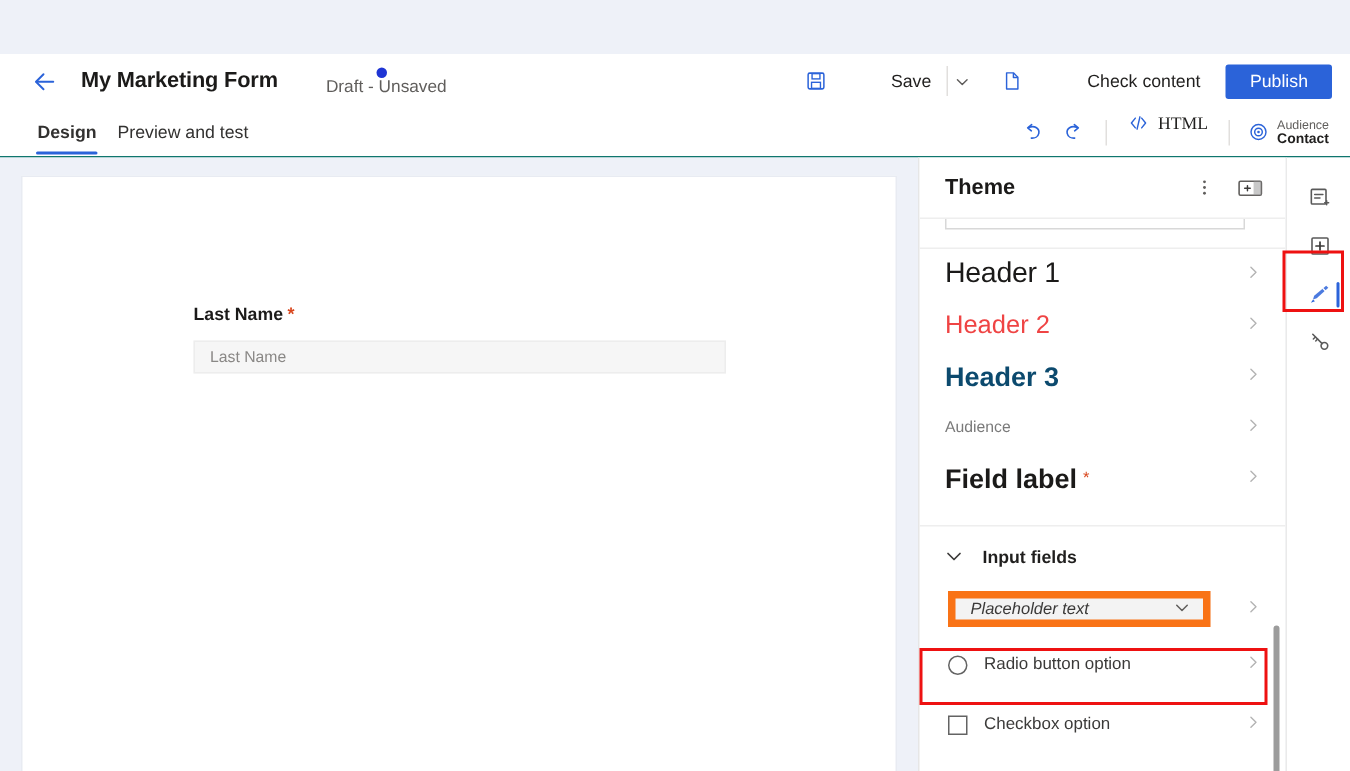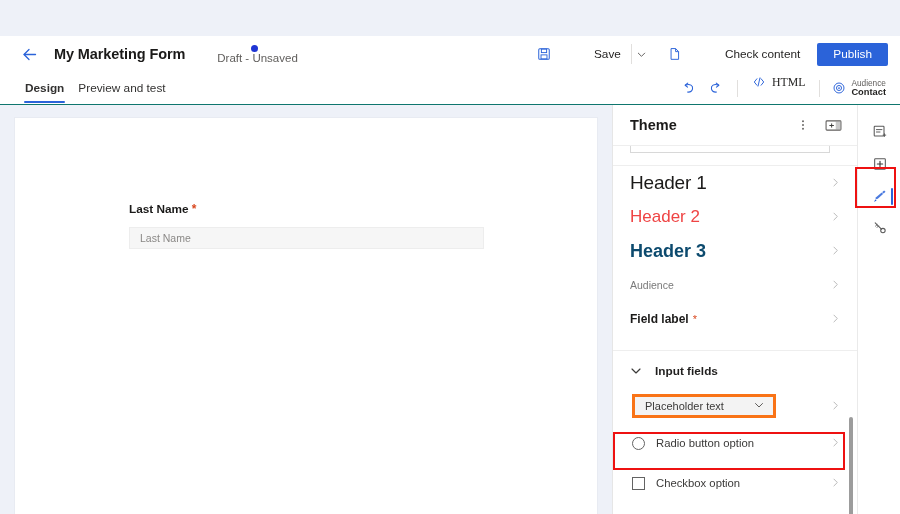--- a/index.html
+++ b/index.html
@@ -317,42 +317,43 @@
     cursor: pointer;
     position: relative;
   }
   .style-row .rowchev {
     margin-left: auto;
   }
   .h1-txt { font-size: 19px; color: #1b1a19; font-weight: normal; letter-spacing: -0.2px; }
   .h2-txt { font-size: 17px; color: #ef4444; font-weight: normal; }
   .h3-txt { font-size: 18px; color: #0c4a6e; font-weight: bold; }
   .p-txt  { font-size: 10.5px; color: #7a7a7a; }
-  .fl-txt { font-size: 12px; color: #1b1a19; font-weight: bold; }
+  .fl-txt { font-size: 18px; color: #1b1a19; font-weight: bold; }
   .fl-star { color: #d9481f; font-size: 11px; margin-left: 4px; }
 
   .placeholder-row {
     display: flex;
     align-items: center;
     padding: 0 17px 0 19px;
     height: 34px;
     cursor: pointer;
   }
   .placeholder-select {
-    width: 144px;
+    width: 175px;
     height: 24px;
     background: #f3f3f3;
-    border: 3px solid #f97316;
+    border: 5px solid #f97316;
     box-sizing: border-box;
     display: flex;
     align-items: center;
     padding: 0 8px 0 10px;
     font-size: 11px;
     color: #3b3a39;
     cursor: pointer;
+    font-style: italic;
   }
   .placeholder-select .chev { margin-left: auto; }
   .opt-row {
     display: flex;
     align-items: center;
     height: 40px;
     padding: 0 17px 0 19px;
     cursor: pointer;
   }
   .radio-mark {

